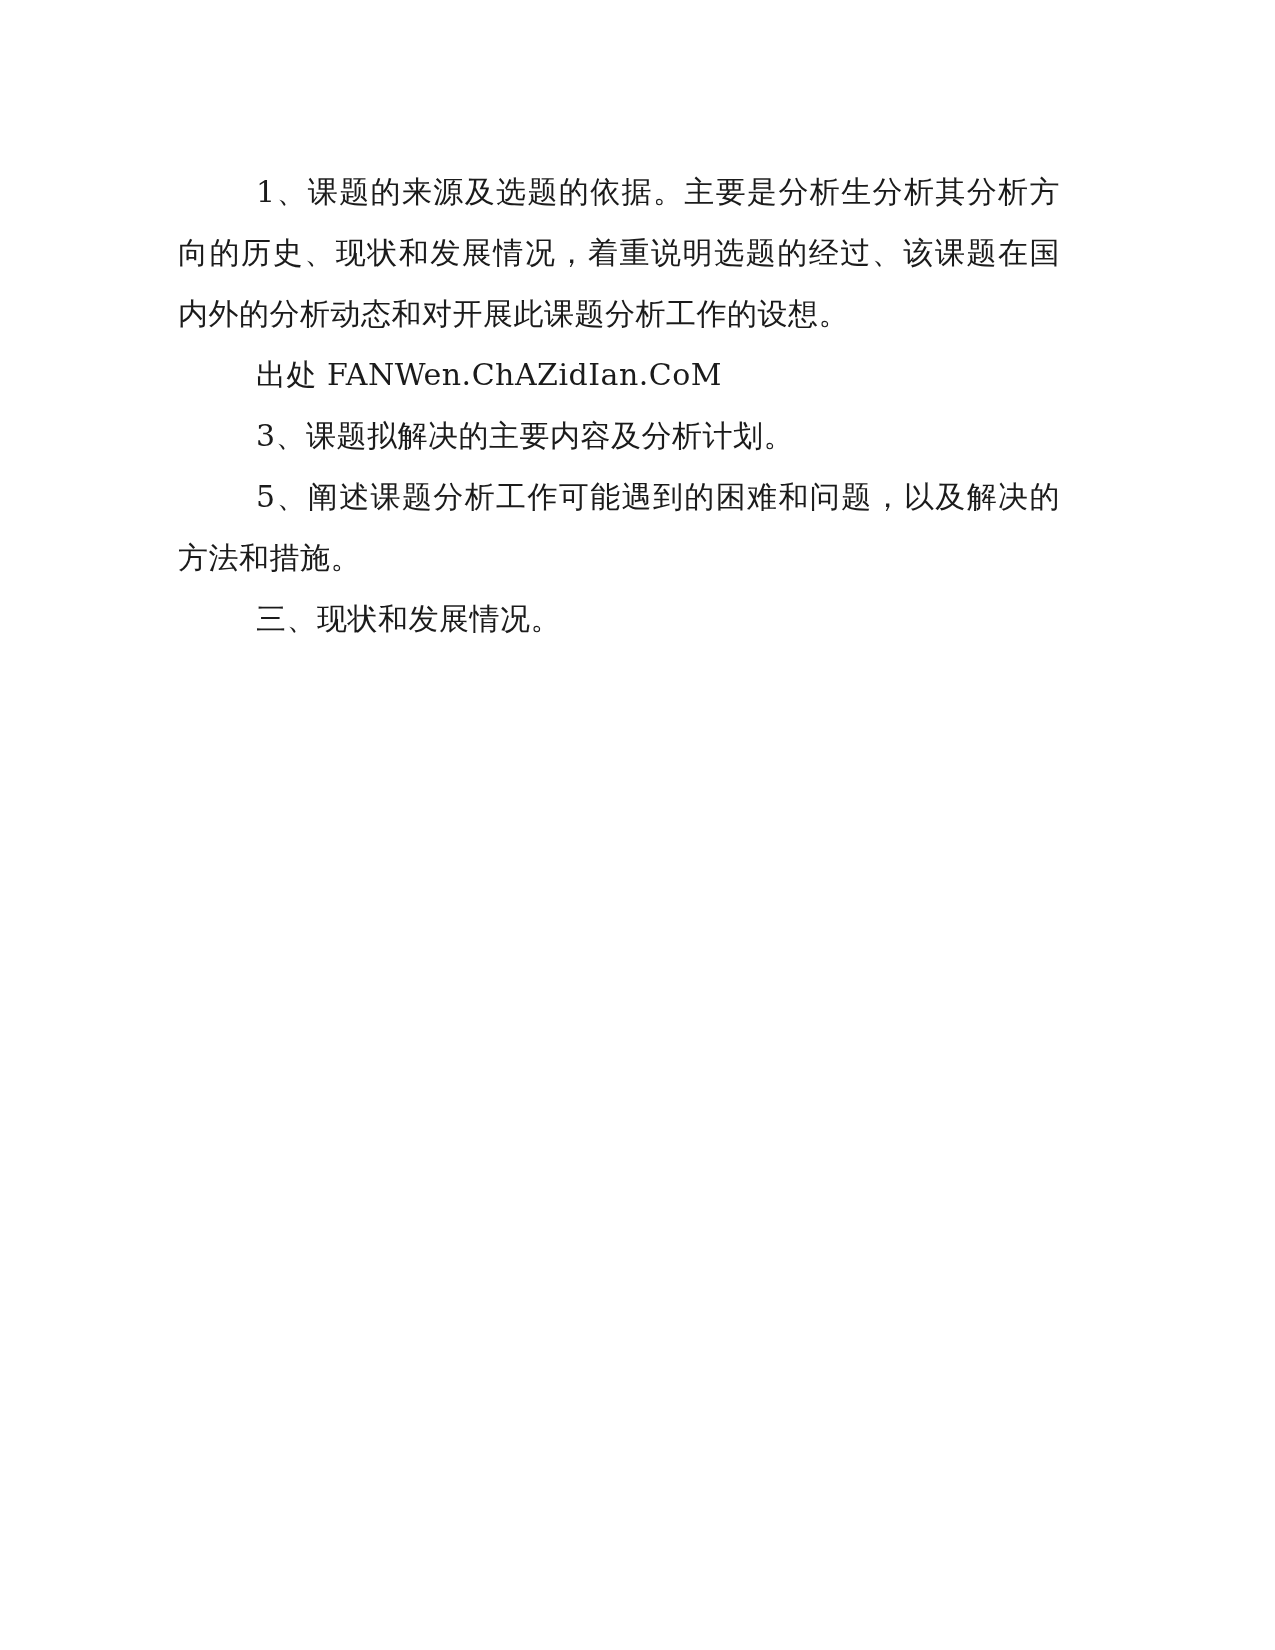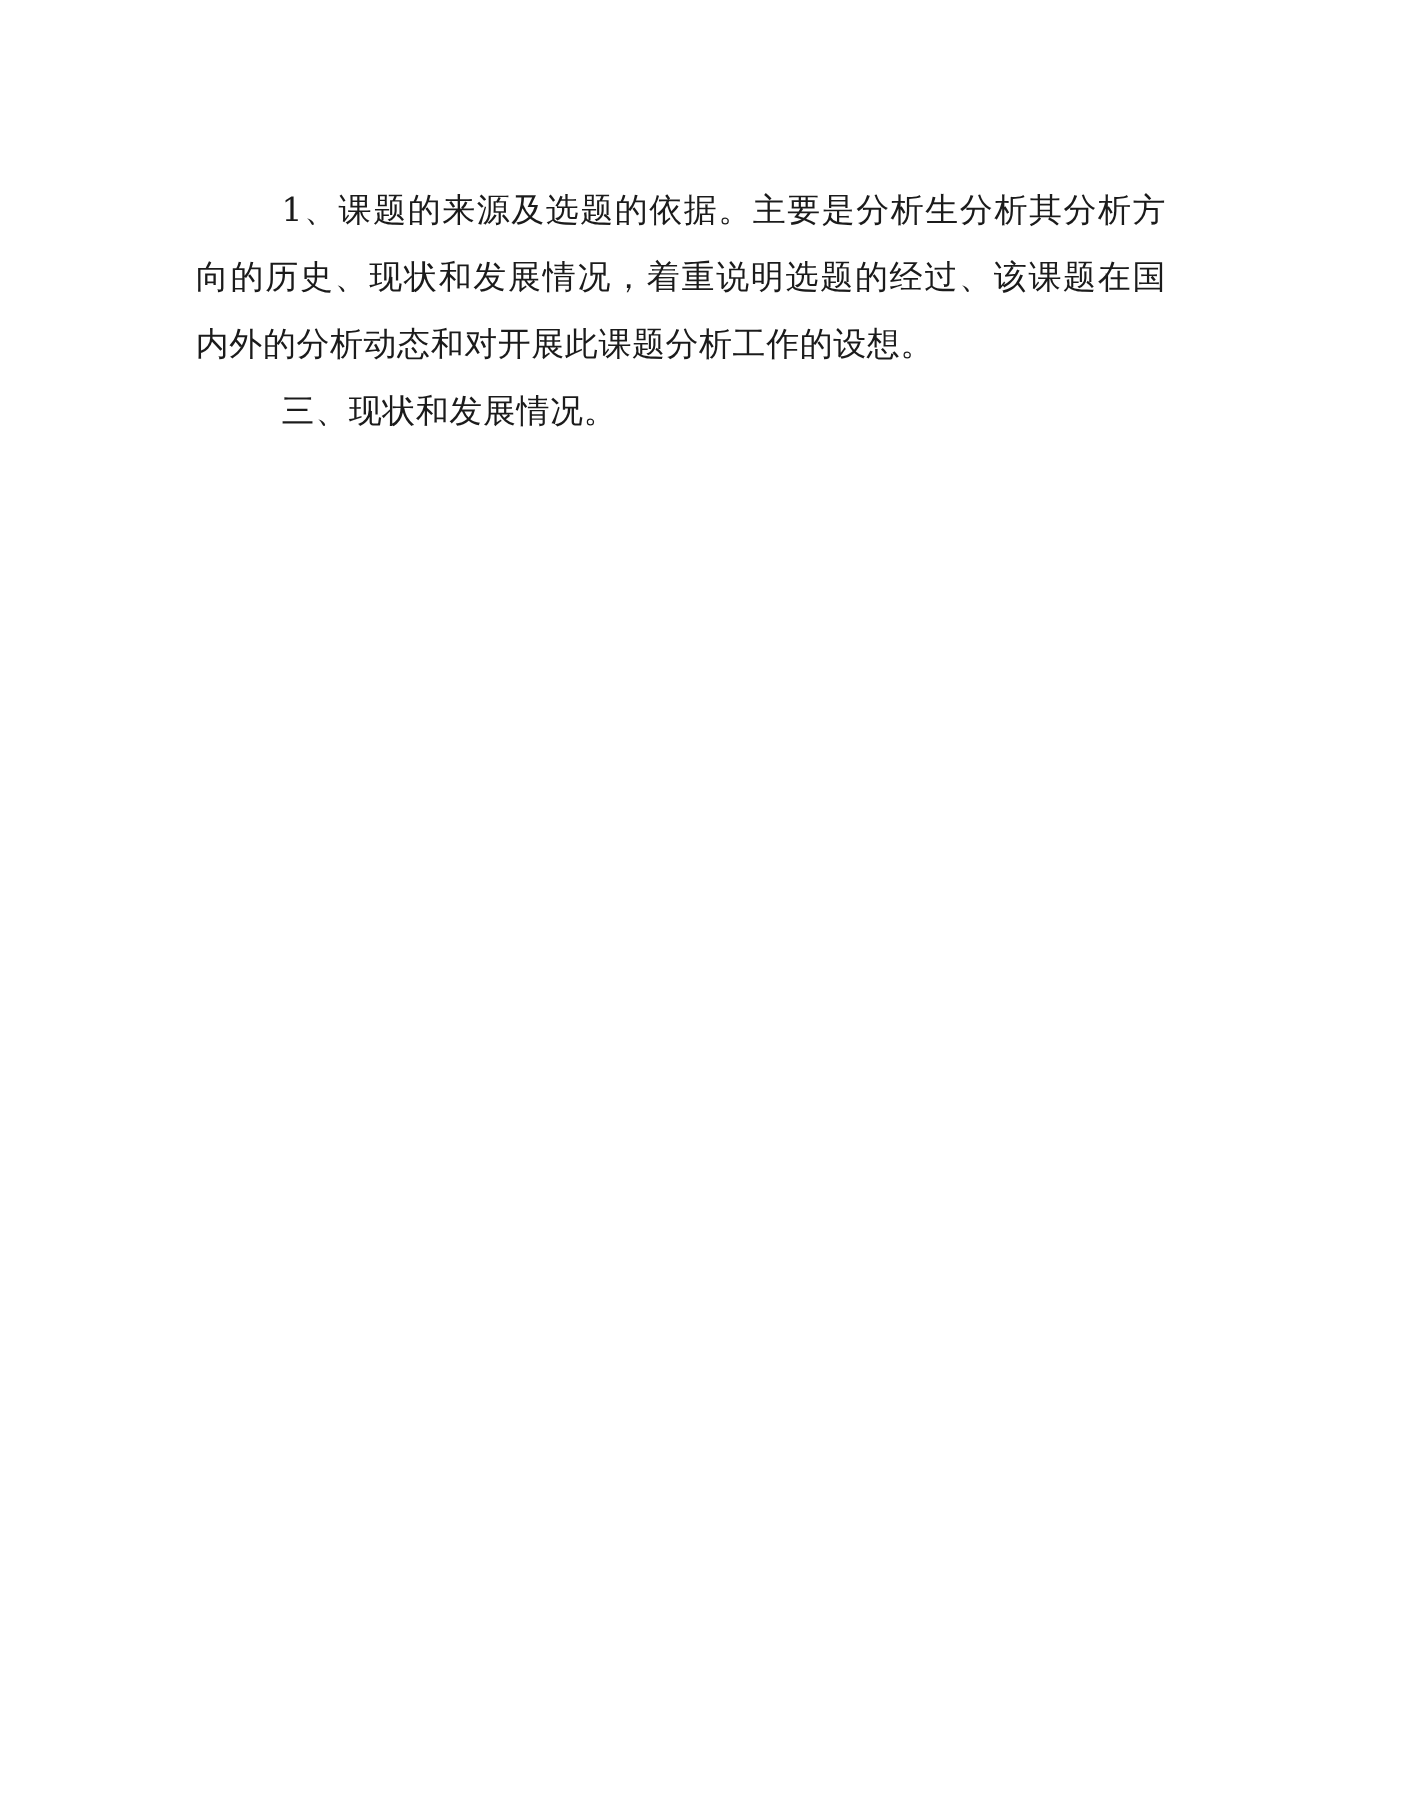--- a/index.html
+++ b/index.html
@@ -41,15 +41,18 @@
     letter-spacing: 0.5px;
     word-break: break-all;
   }
 </style>
 </head>
 <body>
 
 <div class="page">
   <div class="page-content">
     <p class="para">1、课题的来源及选题的依据。主要是分析生分析其分析方向的历史、现状和发展情况，着重说明选题的经过、该课题在国内外的分析动态和对开展此课题分析工作的设想。</p>
+    <p class="para">出处 FANWen.ChAZidIan.CoM</p>
+    <p class="para">3、课题拟解决的主要内容及分析计划。</p>
+    <p class="para">5、阐述课题分析工作可能遇到的困难和问题，以及解决的方法和措施。</p>
     <p class="para">三、现状和发展情况。</p>
   </div>
 </div>
 
 </body></html>

